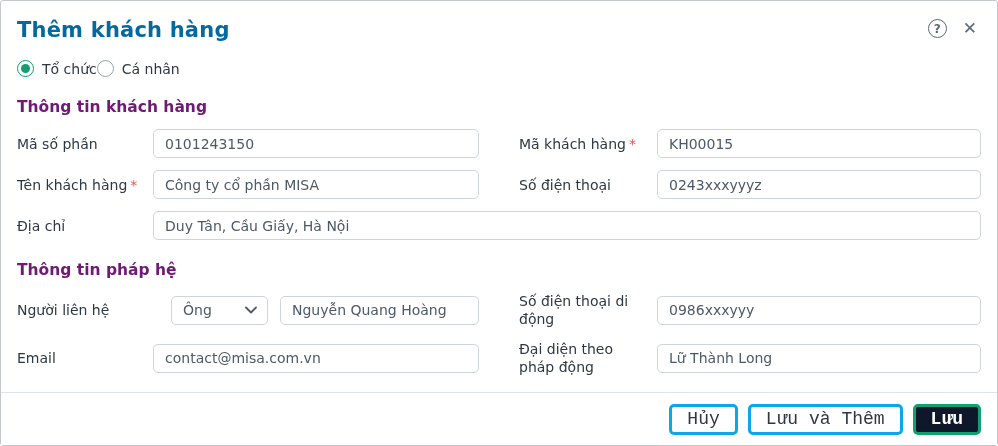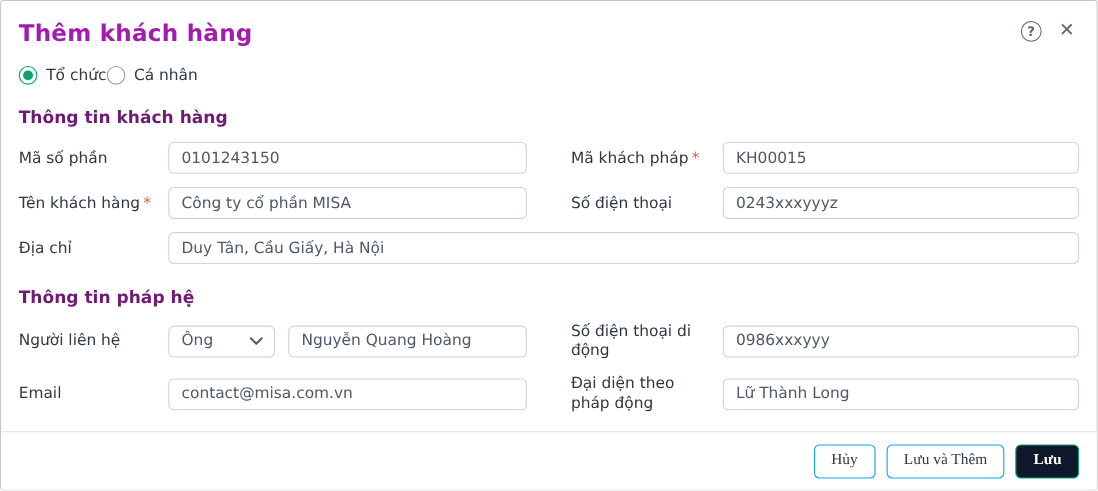--- a/index.html
+++ b/index.html
@@ -15,21 +15,21 @@
     background: #fff;
     border: 1px solid #c4c8cb;
     border-radius: 3px;
   }
   
   .dlg-header {
     display: flex; align-items: flex-start; justify-content: space-between;
     padding: 16px 16px 0 16px;
   }
   .dlg-title {
-    font-size: 21px; font-weight: bold; color: #a21caf; line-height: 26px;
+    font-size: 21px; font-weight: bold; color: #0369a1; line-height: 26px;
     letter-spacing: .2px;
   }
   .hdr-icons { display: flex; align-items: center; gap: 16px; margin-top: 2px; margin-right: 4px; }
   .help-icon {
     width: 19px; height: 19px; border: 1.6px solid #5a6a78; border-radius: 50%;
     display: flex; align-items: center; justify-content: center;
     font-size: 12px; font-weight: bold; color: #5a6a78; cursor: pointer;
   }
   .close-icon { font-size: 17px; color: #5a6a78; cursor: pointer; line-height: 19px; }
   
@@ -62,41 +62,41 @@
   }
   .field-label { font-size: 14px; color: #2d3843; line-height: 18px; padding-right: 8px; }
   .req { color: #f0544c; margin-left: 3px; }
   .text-input {
     width: 100%; height: 29px;
     border: 1px solid #ced4da; border-radius: 5px;
     padding: 0 11px; font-size: 14px; color: #4d5966;
     font-family: "DejaVu Sans", "Liberation Sans", sans-serif;
     background: #fff; outline: none;
   }
-  .composite { display: flex; align-items: center; gap: 12px; }
+  .composite { display: flex; align-items: center; gap: 12px; margin-left: 18px; }
   .select-box {
     width: 97px; height: 29px; flex: 0 0 auto;
     border: 1px solid #ced4da; border-radius: 5px;
     display: flex; align-items: center; justify-content: space-between;
     padding: 0 10px 0 11px; font-size: 14px; color: #4d5966;
     cursor: pointer; background: #fff;
   }
   .chevron-down { display: flex; align-items: center; }
   
   .dlg-footer {
     position: absolute; left: 0; right: 0; bottom: 0;
     height: 53px; border-top: 1px solid #dde3e6;
     display: flex; align-items: center; justify-content: flex-end;
     gap: 10px; padding: 0 16px; background: #fff;
   }
   .btn {
-    height: 31px; border-radius: 5px; font-size: 14px;
-    font-family: Liberation Serif, serif;
+    height: 31px; border-radius: 5px; font-size: 18px;
+    font-family: Liberation Mono, monospace;
     padding: 0 15px; cursor: pointer;
-    border: 1px solid #0ea5e9; background: #fff; color: #2d3843;
+    border: 3px solid #0ea5e9; background: #fff; color: #2d3843;
   }
   .btn.primary { background: #0f172a; border-color: #11a070; color: #fff; font-weight: bold; }
 </style>
 </head>
 <body>
 
 <div class="dialog">
 
   <div class="dlg-header">
     <div class="dlg-title">Thêm khách hàng</div>
@@ -120,21 +120,21 @@
       <span class="radio-label">Cá nhân</span>
     </div>
   </div>
 
   <div class="section-heading">Thông tin khách hàng</div>
 
   <div class="form-row">
     <div class="field-label"><span>Mã số phần</span></div>
     <input class="text-input" type="text" value="0101243150" style="">
     <div></div>
-    <div class="field-label"><span>Mã khách pháp</span><span class="req">*</span></div>
+    <div class="field-label"><span>Mã khách hàng</span><span class="req">*</span></div>
     <input class="text-input" type="text" value="KH00015" style="">
   </div>
 
   <div class="form-row">
     <div class="field-label"><span>Tên khách hàng</span><span class="req">*</span></div>
     <input class="text-input" type="text" value="Công ty cổ phần MISA" style="">
     <div></div>
     <div class="field-label"><span>Số điện thoại</span></div>
     <input class="text-input" type="text" value="0243xxxyyyz" style="">
   </div>

